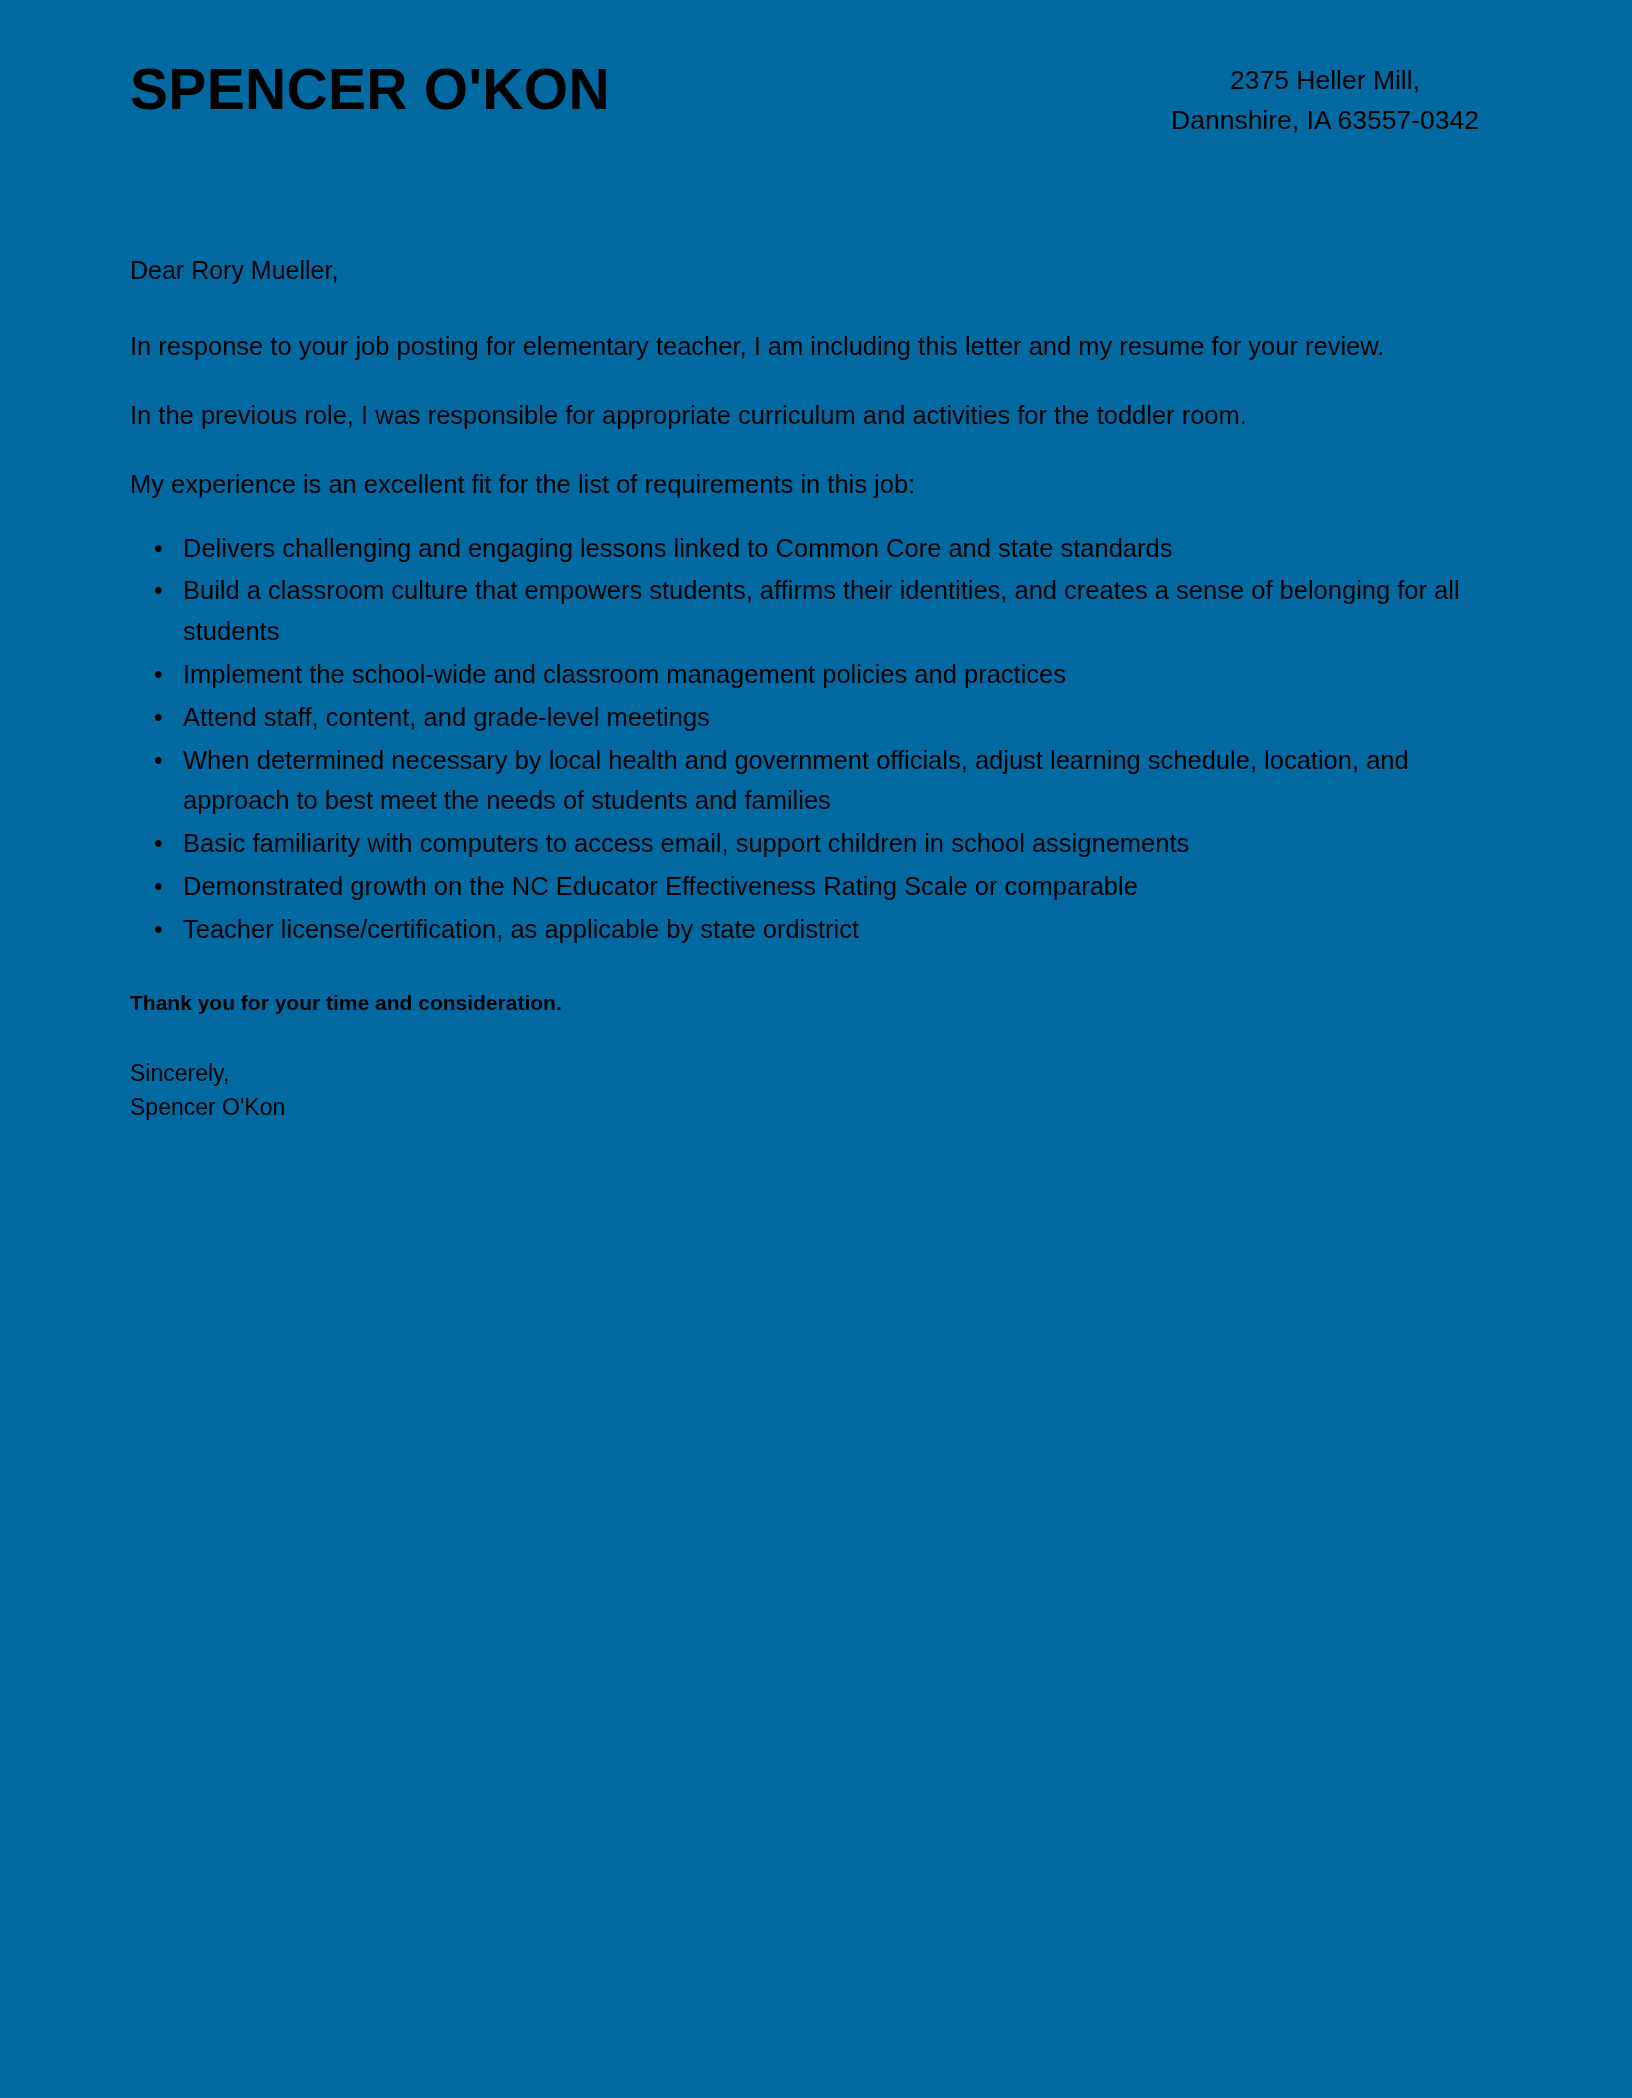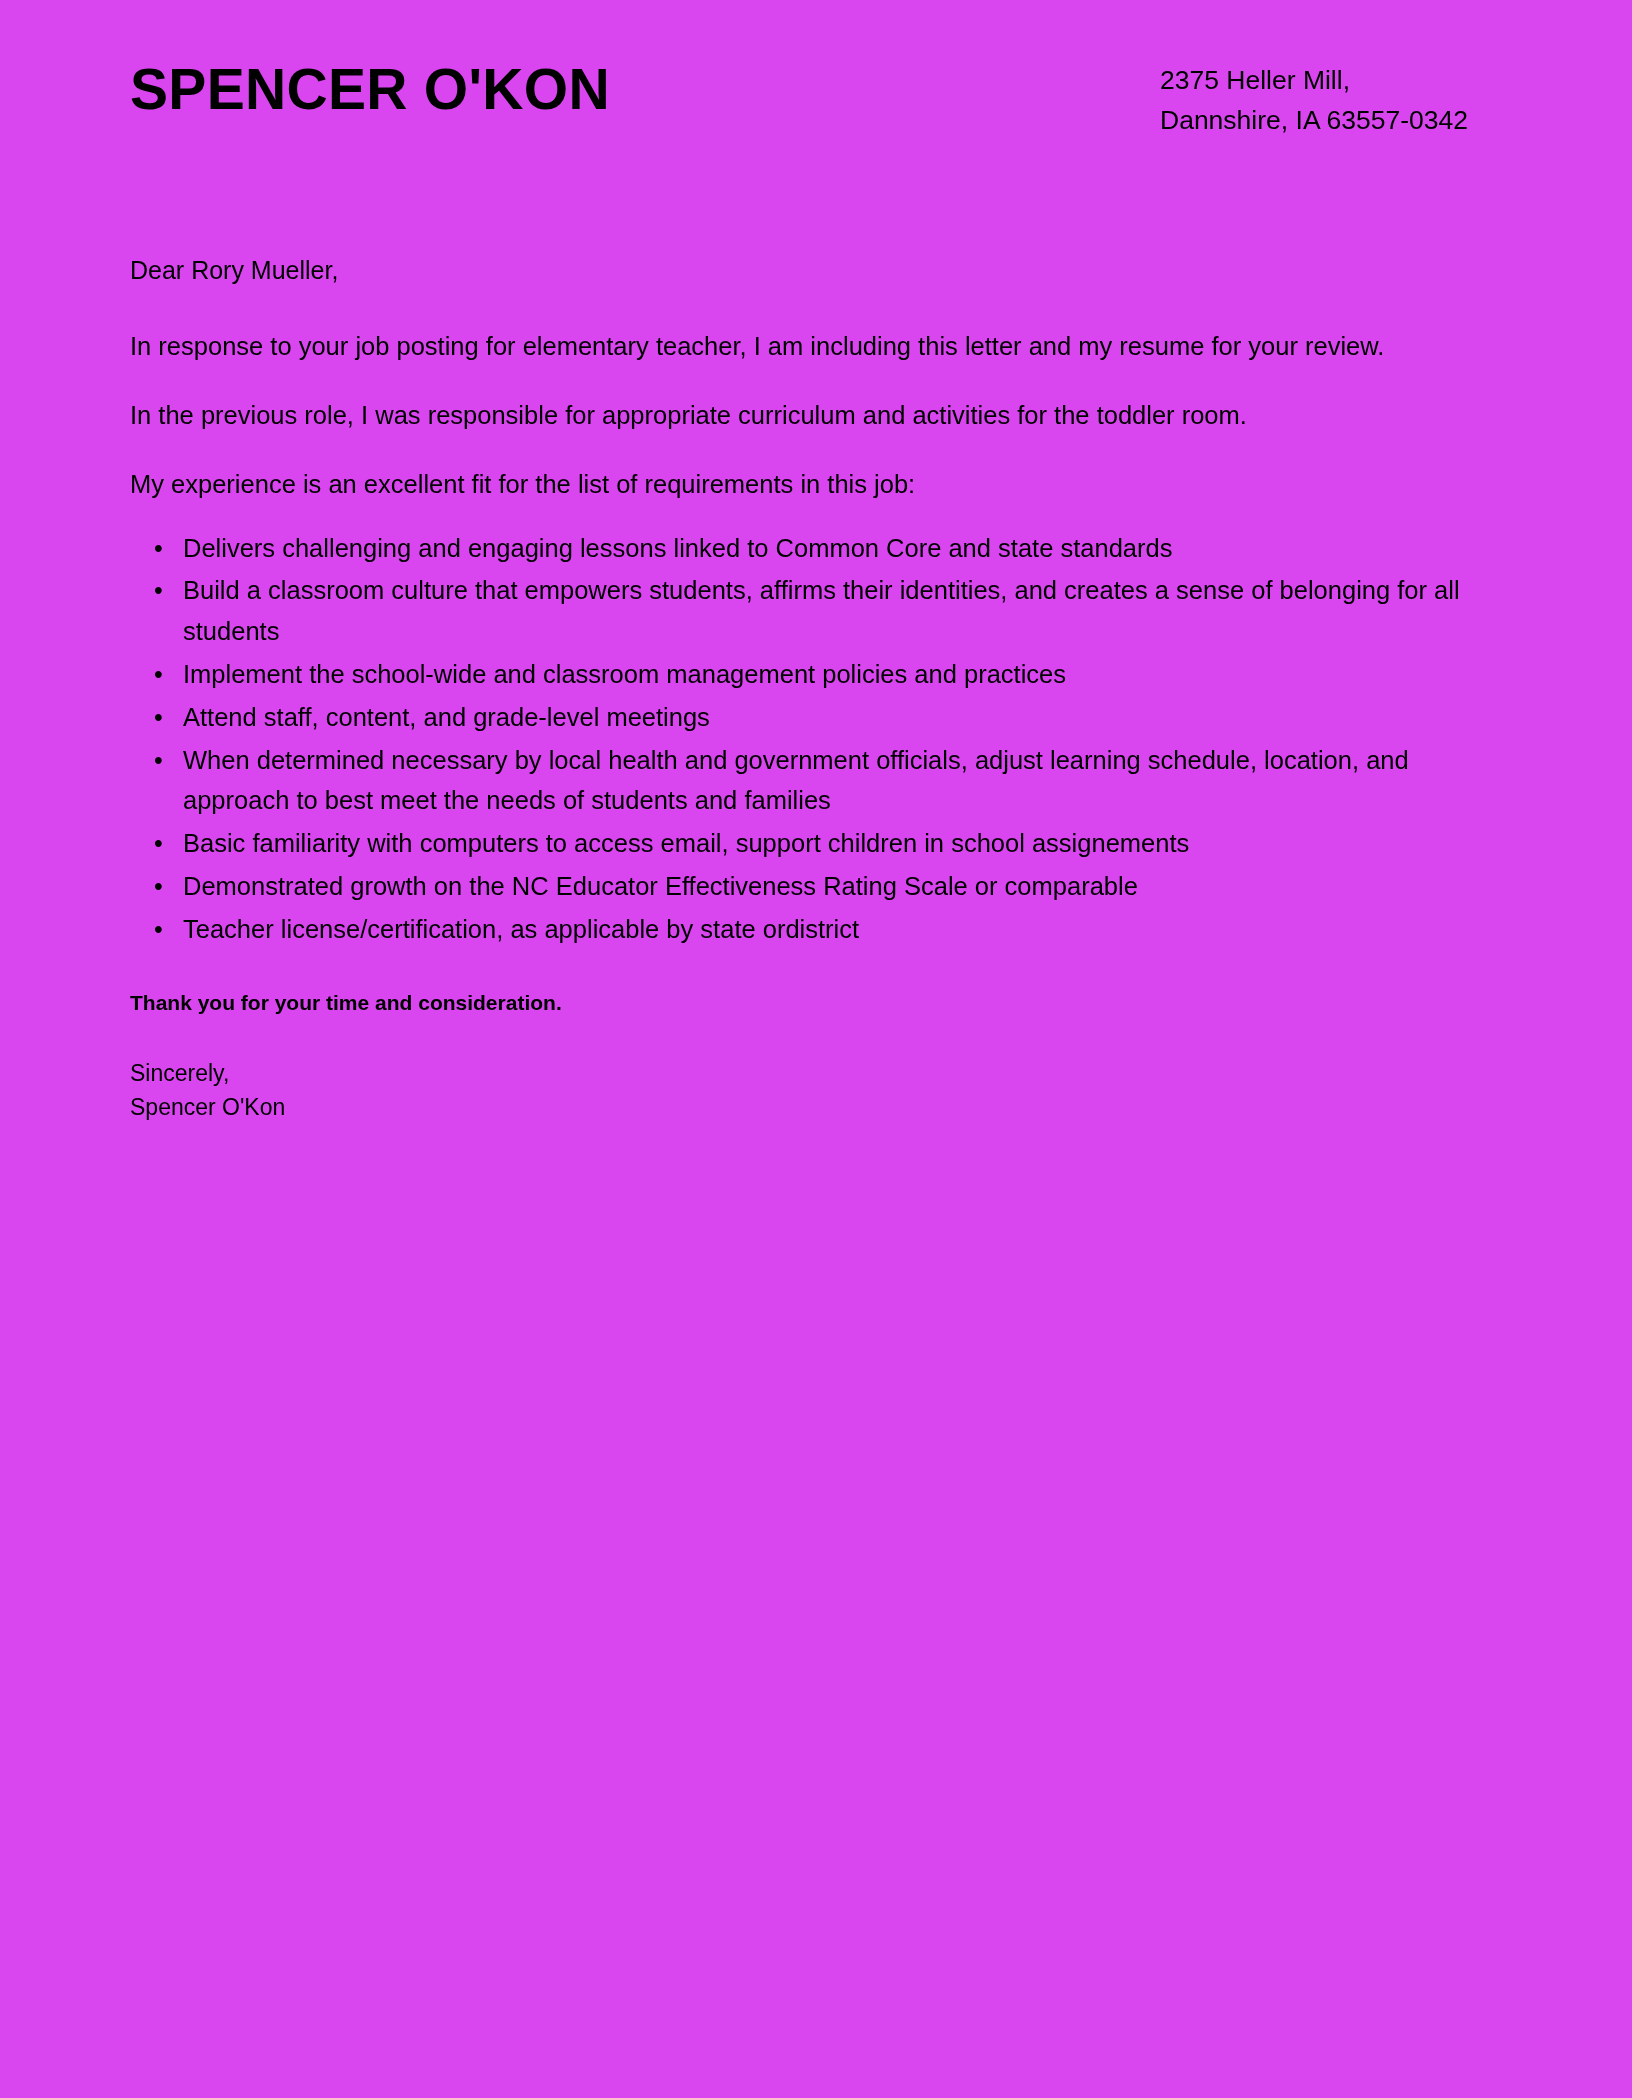--- a/index.html
+++ b/index.html
@@ -11,21 +11,21 @@
     width: 1632px;
     height: 2098px;
     font-family: "Liberation Sans", sans-serif;
     color: #000000;
     -webkit-font-smoothing: antialiased;
   }
   .page {
     position: relative;
     width: 1632px;
     height: 2098px;
-    background: #d946ef;
+    background: #0369a1;
     box-sizing: border-box;
   }
   .content {
     position: absolute;
     left: 130px;
     top: 0;
     width: 1360px;
   }
 
   
@@ -38,21 +38,21 @@
   .name {
     font-size: 57px;
     font-weight: 700;
     letter-spacing: 0.3px;
     line-height: 1.12;
     white-space: nowrap;
     margin: 0;
     padding-top: 6px;
   }
   .address {
-    text-align: left;
+    text-align: center;
     font-size: 26.5px;
     line-height: 1.52;
     padding-top: 8px;
     min-width: 330px;
     margin-left: 12px;
   }
   .address div {
     white-space: nowrap;
   }
 

